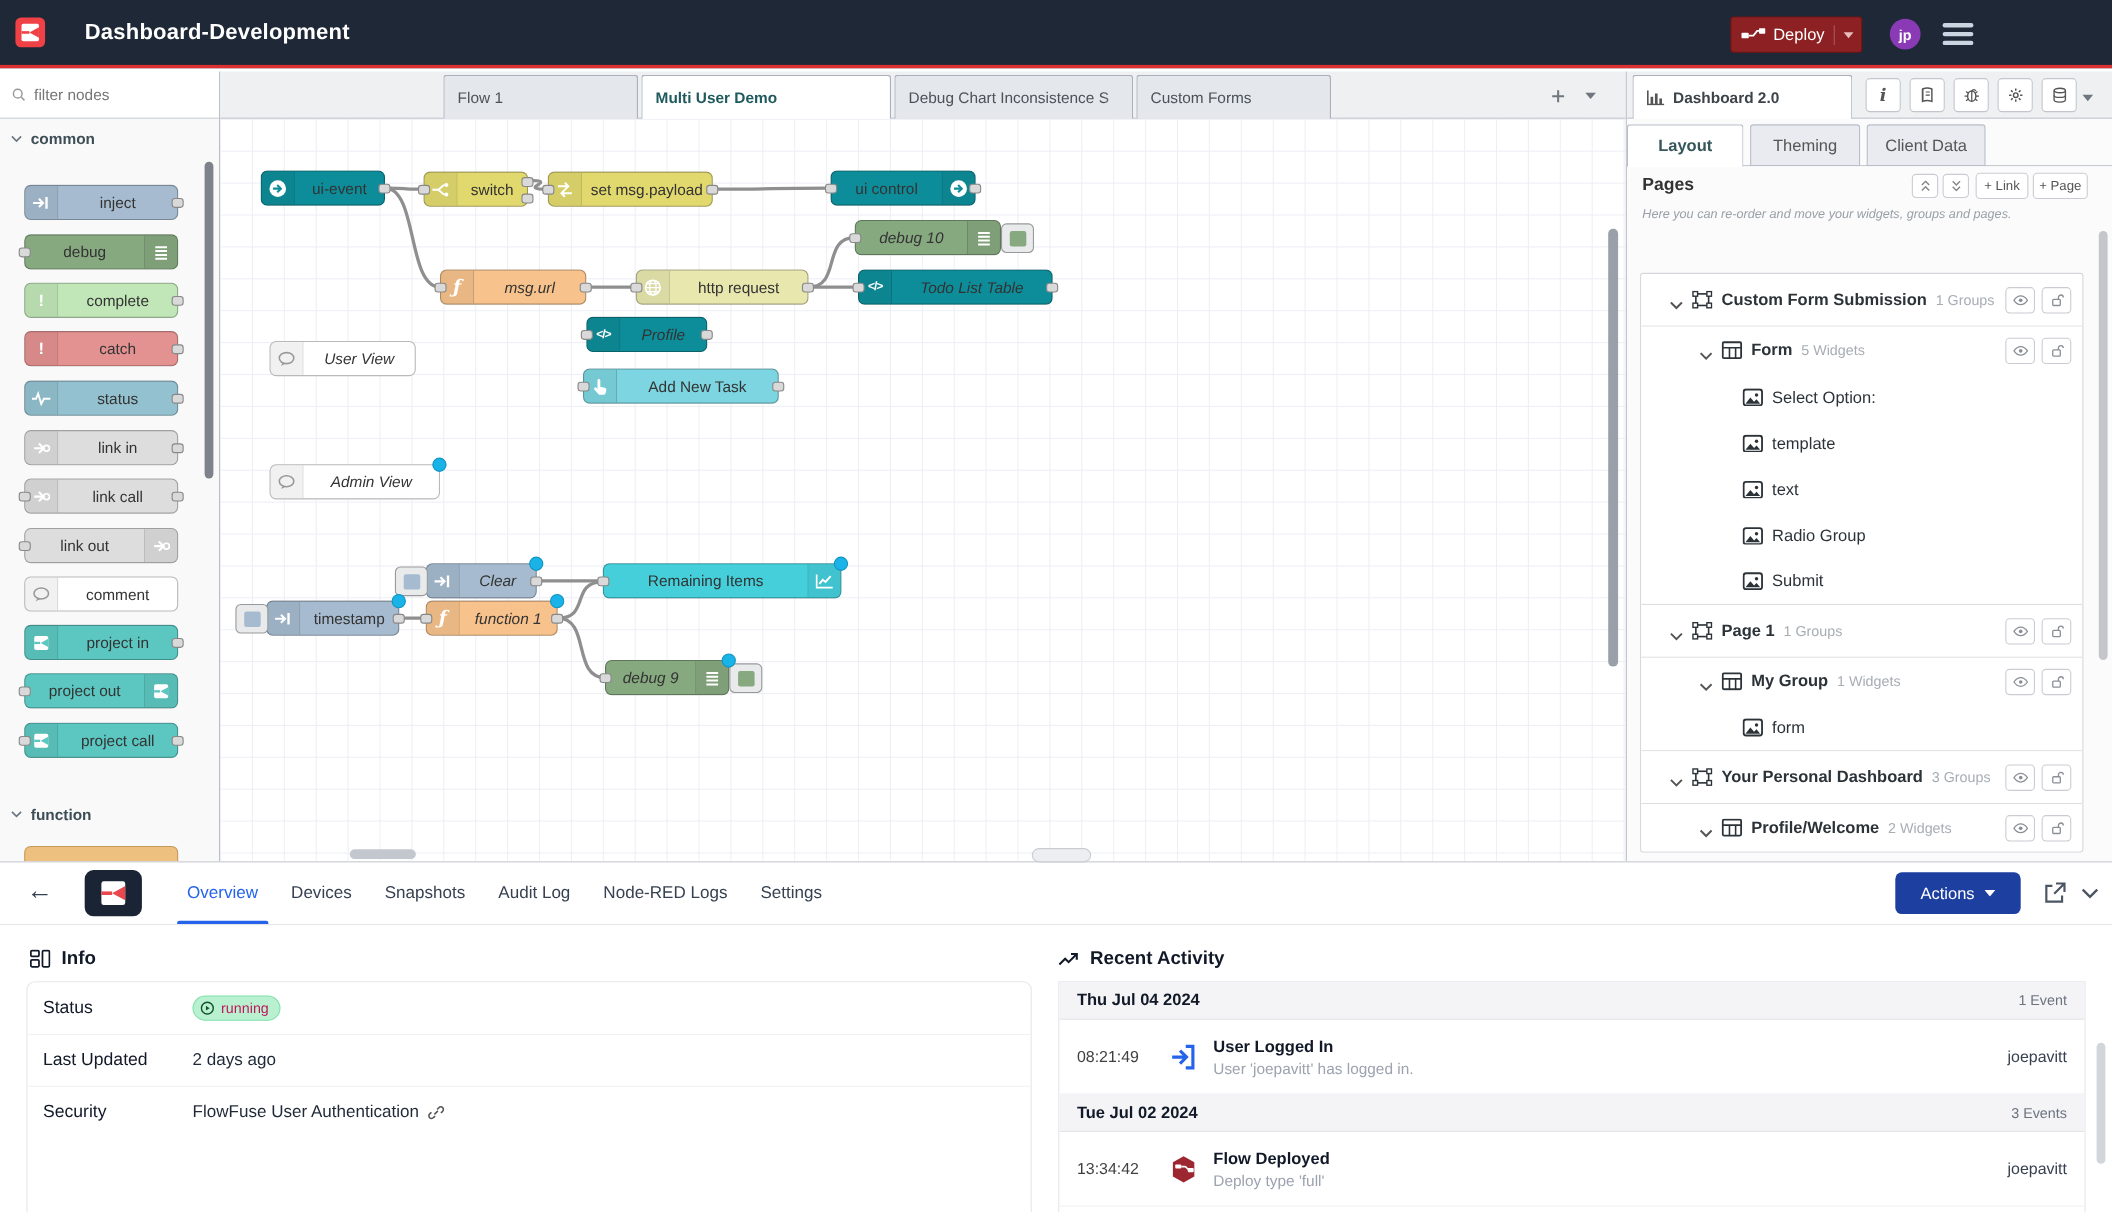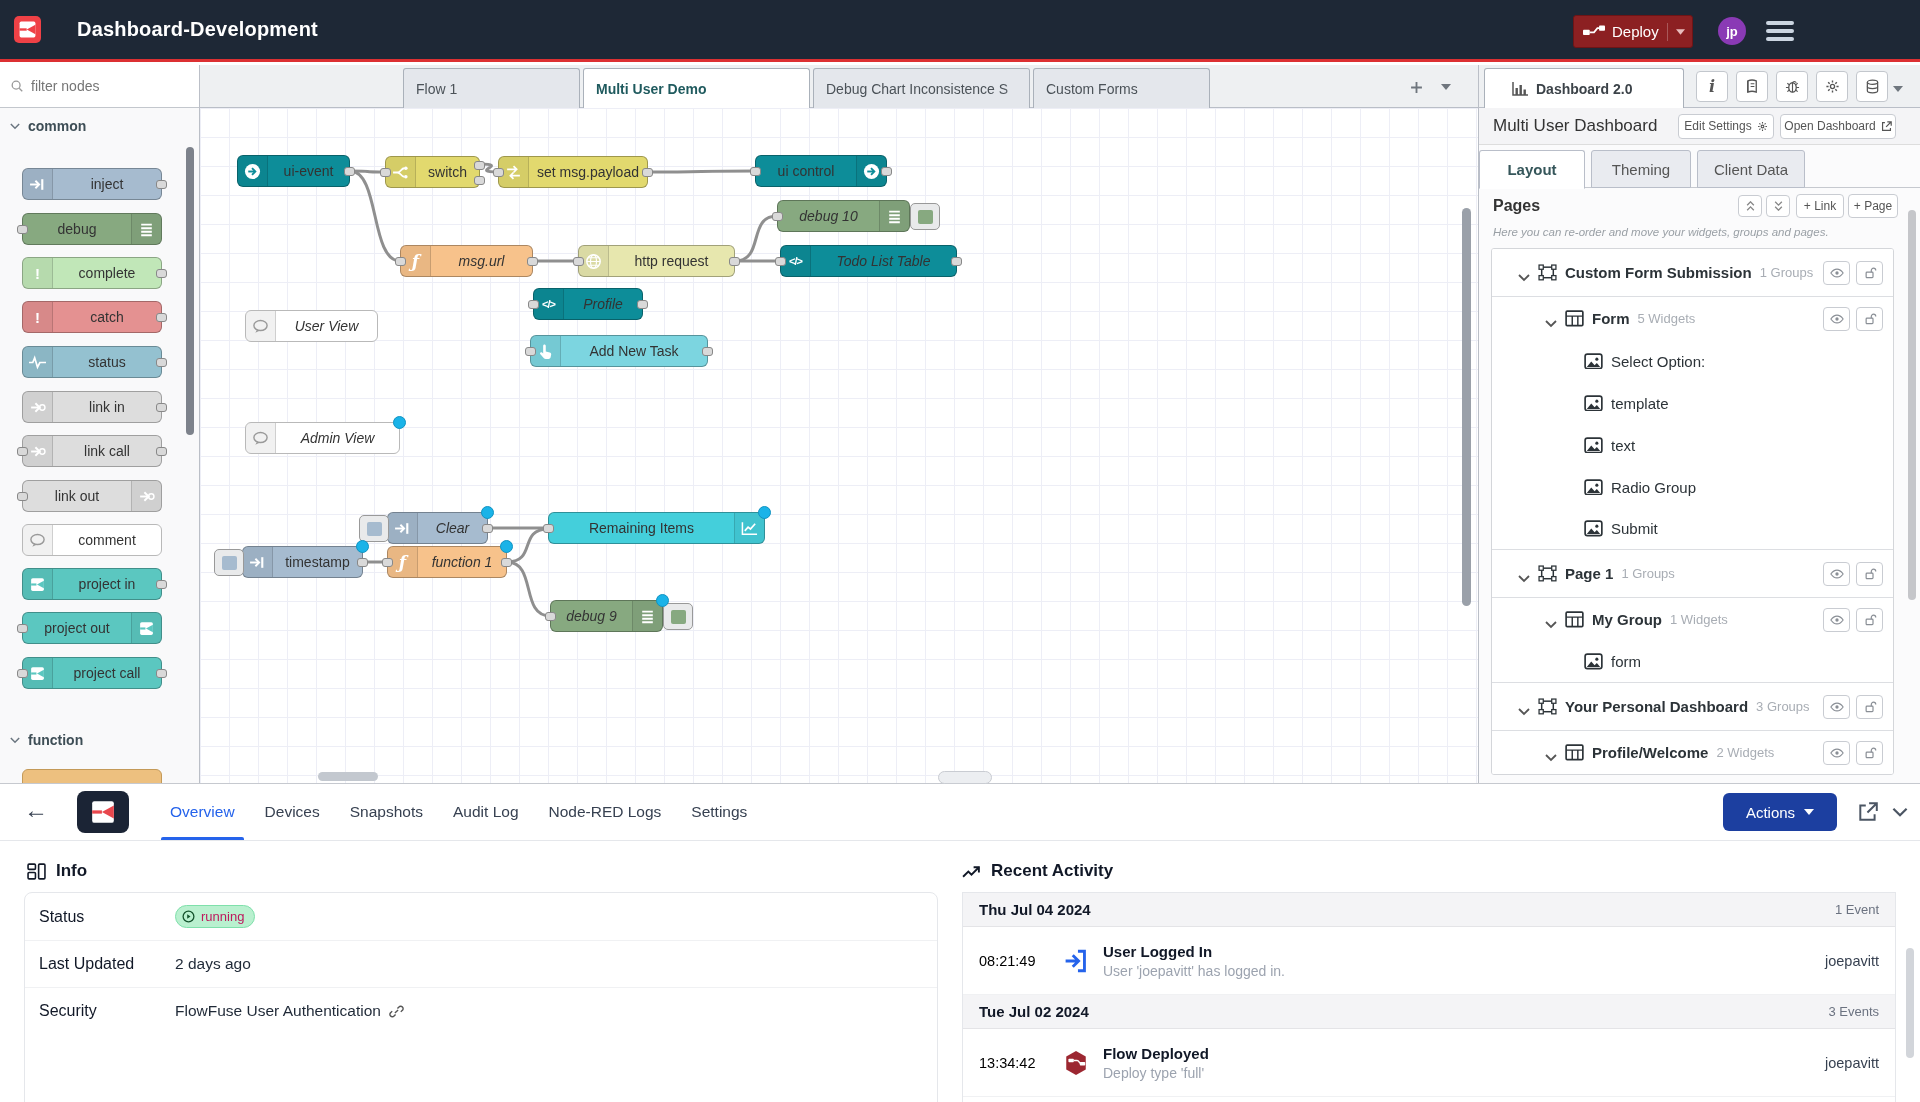--- a/index.html
+++ b/index.html
@@ -90,21 +90,21 @@
   .attach.atgl { right:-31px; }
   .vscroll { position:absolute; width:9px; border-radius:5px; background:#9aa0a9; cursor:pointer; }
   .hscroll { position:absolute; height:9px; border-radius:5px; background:#c3c8cf; cursor:pointer; }
 
   
   .sidebar { position:relative; width:442px; height:718px; background:#fbfbfc;
     border-left:1px solid #bbbfc7; font-size:14px; }
   .sb-tabrow { position:relative; height:43px; background:#eef0f2; border-bottom:1px solid #b9bec7; }
   .sb-tab { position:absolute; left:5px; top:3px; width:200px; height:41px; background:#fff;
     border:1px solid #aab1ba; border-bottom:0; border-radius:3px 3px 0 0; display:flex;
-    align-items:center; gap:8px; padding-left:27px; font-weight:700; color:#3c4349; cursor:pointer; }
+    align-items:center; gap:8px; padding-left:12px; font-weight:700; color:#3c4349; cursor:pointer; }
   .sb-tab svg { width:16px; height:14px; }
   .sb-iconbtn { position:absolute; top:6px; width:32px; height:31px; background:#fff;
     border:1px solid #c3c7cd; border-radius:4px; display:flex; align-items:center;
     justify-content:center; color:#555; cursor:pointer; }
   .sb-iconbtn svg { width:15px; height:15px; }
   .sb-caret { position:absolute; top:14px; color:#6f767e; cursor:pointer; }
   .sb-dashrow { position:relative; height:37px; background:#f4f4f6; border-bottom:1px solid #ddd;
     display:flex; align-items:center; }
   .sb-dashrow .dname { margin-left:14px; font-size:17px; color:#333; }
   .mini-btn { position:absolute; height:25px; background:#fff; border:1px solid #c9ccd2;
@@ -175,21 +175,21 @@
   .pill svg { width:13px; height:13px; }
 
   .act-table { position:absolute; left:962px; top:51px; width:934px; height:211px;
     border:1px solid #e5e7eb; overflow:hidden; background:#fff; }
   .act-date { height:34px; background:#f4f4f6; border-bottom:1px solid #e4e4e7; display:flex;
     align-items:center; }
   .act-date .d { margin-left:16px; font-size:15px; font-weight:700; color:#111827; }
   .act-date .c { margin-left:auto; margin-right:16px; font-size:13px; color:#6b7280; }
   .act-ev { position:relative; height:68px; border-bottom:1px solid #f0f1f3; display:flex;
     align-items:center; }
-  .act-ev .time { width:84px; margin-left:16px; font-size:14.5px; color:#000000; }
+  .act-ev .time { width:84px; margin-left:16px; font-size:14.5px; color:#404040; }
   .act-ev .eic { width:26px; height:26px; margin-right:14px; display:flex; align-items:center;
     justify-content:center; }
   .act-ev .etitle { font-size:15px; font-weight:700; color:#111827; }
   .act-ev .edesc { font-size:14px; color:#9ca3af; margin-top:3px; }
   .act-ev .euser { position:absolute; right:16px; font-size:14.5px; color:#374151; }
   .bt-scrollbar { position:absolute; right:6px; top:107px; width:8px; height:110px;
     background:#d2d5da; border-radius:4px; cursor:pointer; }
 </style>
 </head>
 <body>
@@ -646,37 +646,20 @@
               <ellipse cx="8" cy="3.5" rx="5.5" ry="2.2" fill="none" stroke="#555" stroke-width="1.3"></ellipse>
               <path d="M2.5 3.5v9c0 1.2 2.5 2.2 5.5 2.2s5.5-1 5.5-2.2v-9" fill="none" stroke="#555" stroke-width="1.3"></path>
               <path d="M2.5 8c0 1.2 2.5 2.2 5.5 2.2s5.5-1 5.5-2.2" fill="none" stroke="#555" stroke-width="1.3"></path>
             </svg>
           </div>
         <div class="sb-caret" style="left:414px"><svg width="10" height="6" viewBox="0 0 10 6">
               <path d="M0 0l5 6 5-6z" fill="#6f767e"></path>
             </svg></div>
       </div>
 
-      <div class="sb-dashrow">
-        <span class="dname">Multi User Dashboard</span>
-        <button class="mini-btn" style="left:199px; width:96px;">
-          <span>Edit Settings</span>
-          <svg width="11" height="11" viewBox="0 0 16 16">
-              <circle cx="8" cy="8" r="2" fill="none" stroke="#555" stroke-width="1.6"></circle>
-              <path d="M8 1.5v2.3M8 12.2v2.3M1.5 8h2.3M12.2 8h2.3M3.4 3.4l1.6 1.6M11 11l1.6 1.6M12.6 3.4L11 5M5 11l-1.6 1.6" stroke="#555" stroke-width="1.6"></path>
-            </svg>
-        </button>
-        <button class="mini-btn" style="left:301px; width:116px;">
-          <span>Open Dashboard</span>
-          <svg width="11" height="11" viewBox="0 0 14 14">
-              <path d="M5 2H2v10h10V9" fill="none" stroke="#555" stroke-width="1.5"></path>
-              <path d="M8 1h5v5M13 1L6.5 7.5" fill="none" stroke="#555" stroke-width="1.5"></path>
-            </svg>
-        </button>
-      </div>
 
       <div class="sb-tabs" id="sb-tabs">
           <div class="sb-tab2 act" style="left: 0px; width: 106px;">Layout</div>
           <div class="sb-tab2 inact" style="left: 112px; width: 100px;">Theming</div>
           <div class="sb-tab2 inact" style="left: 218px; width: 108px;">Client Data</div>
         </div>
 
       <div class="sb-pages">
         <span class="ptitle">Pages</span>
         <button class="mini-btn" style="left:259px; width:24px; height:22px;">

